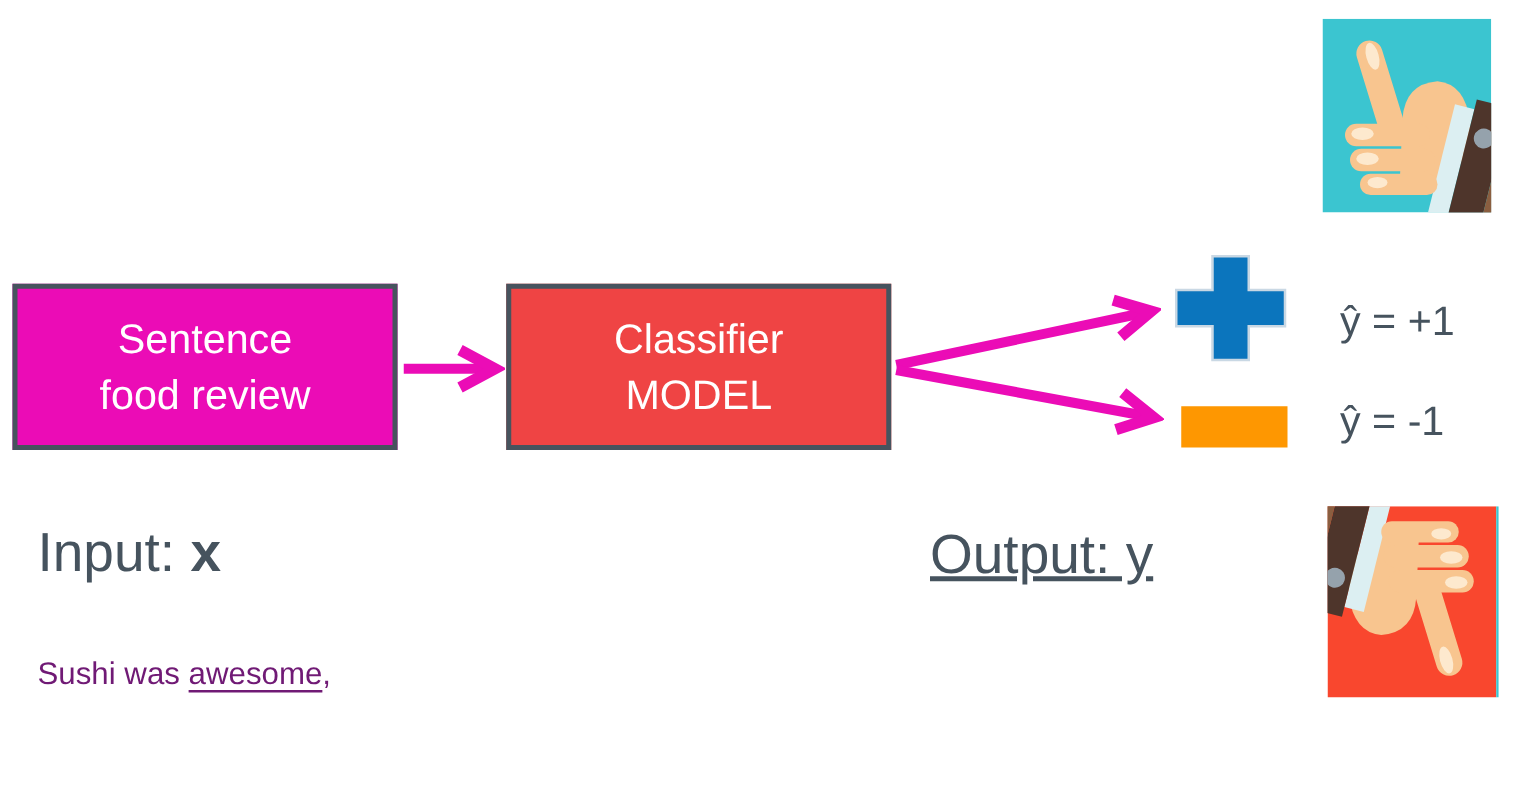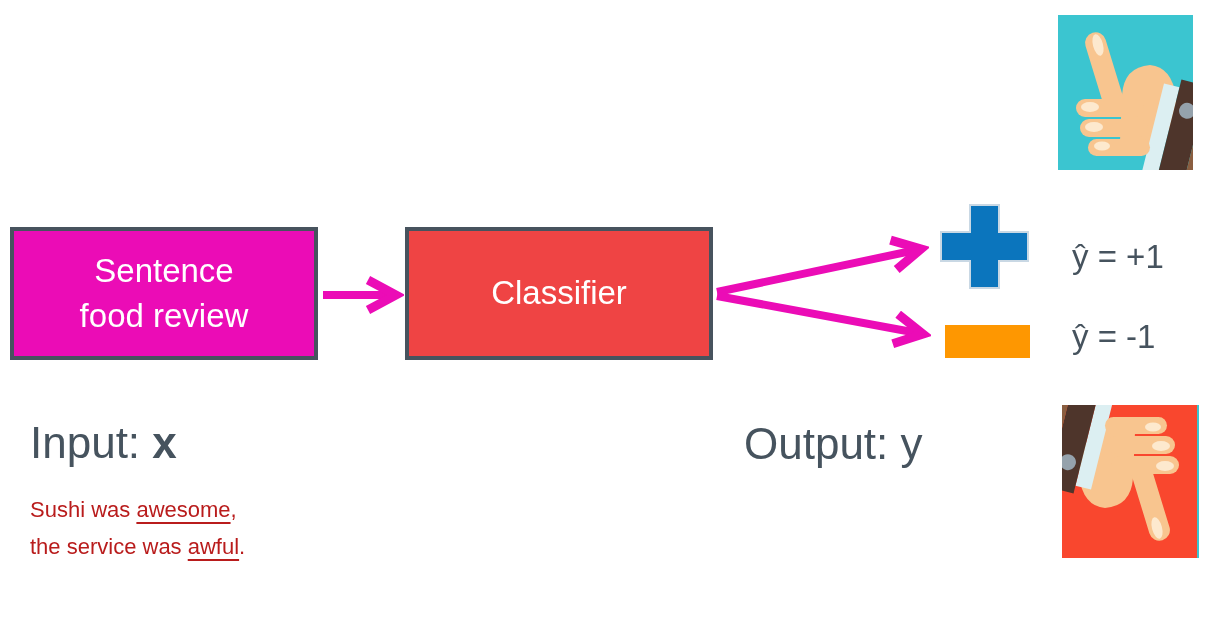--- a/index.html
+++ b/index.html
@@ -15,24 +15,24 @@
   }
   #input-box { left:10px; top:227px; background:#EB0CB6; }
   #model-box { left:405px; top:227px; background:#ef4444; }
   svg.overlay { position:absolute; left:0; top:0; }
   .yhat { position:absolute; color:#46535E; font-size:33px; white-space:nowrap; }
   #yhat-pos { left:1072px; top:214px;margin-top:24px; }
   #yhat-neg { left:1072px; top:318px;text-align:right; }
   .caption { position:absolute; color:#46535E; font-size:44px; white-space:nowrap; }
   #input-caption { left:30px; top:418px; }
   #input-caption b { font-weight:700; }
-  #output-caption { left:744px; top:418px; line-height:51px; }
+  #output-caption { left:744px; top:418px; line-height:51px;text-decoration:underline; }
   #example {
-    position:absolute; left:30px; top:491px; color:#b91c1c;
-    font-size:22px; line-height:37px; white-space:nowrap;
+    position:absolute; left:30px; top:521px; color:#701a75;
+    font-size:25px; line-height:37px; white-space:nowrap;
   }
   #example .u {
     text-decoration:underline;
     text-decoration-thickness:2px;
     text-underline-offset:5px;
   }
   .thumb { position:absolute; }
   #thumbs-up { left:1058px; top:15px; }
   #thumbs-down { left:1062px; top:405px; }
 </style>
@@ -54,36 +54,36 @@
     <rect x="945" y="325" width="85" height="33" fill="#FE9701"></rect>
   </svg>
 
   <div class="node" id="input-box">
     <span>Sentence</span>
     <span>food review</span>
   </div>
 
   <div class="node" id="model-box">
     <span>Classifier</span>
+    <span>MODEL</span>
   </div>
 
   <div class="yhat" id="yhat-pos">ŷ = +1</div>
   <div class="yhat" id="yhat-neg">ŷ = -1</div>
 
   <div class="caption" id="input-caption">
     <span>Input: </span><b>x</b>
   </div>
 
   <div class="caption" id="output-caption">
     <div>Output: y</div>
   </div>
 
   <div id="example">
     <div><span>Sushi was </span><span class="u">awesome</span><span>,</span></div>
-    <div><span>the service was </span><span class="u">awful</span><span>.</span></div>
   </div>
 
   <svg class="thumb" id="thumbs-up" width="135" height="155" viewBox="0 0 135 155">
     <defs>
       <g id="hand-art">
         <path d="M64 80 Q66 52 92 50 Q114 52 118 82 Q120 112 100 126 Q78 140 62 126 Z" fill="#F8C58F"></path>
         <g transform="rotate(14 115 115)">
           <rect x="95" y="72" width="16" height="95" fill="#DCEFF2"></rect>
           <rect x="111" y="64" width="27" height="108" fill="#4E352B"></rect>
           <circle cx="124" cy="93" r="8" fill="#95A2AC"></circle>

